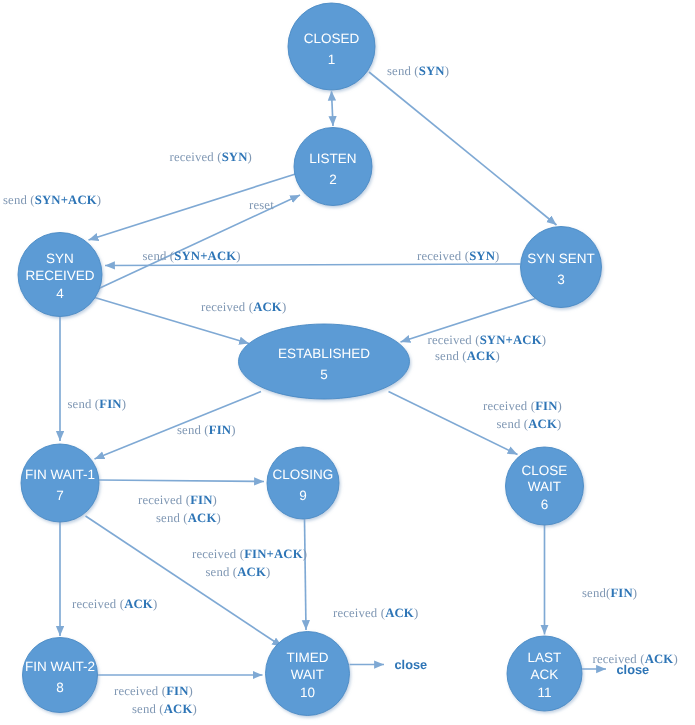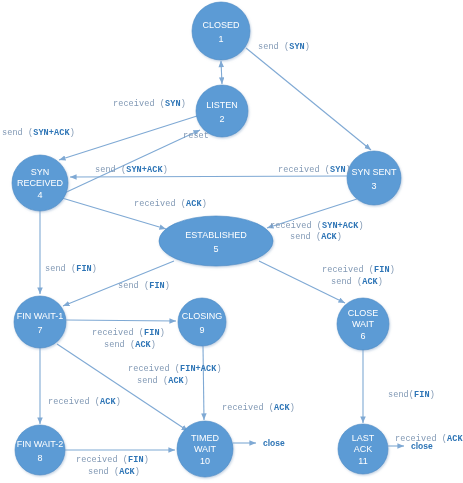--- a/index.html
+++ b/index.html
@@ -32,21 +32,21 @@
     stroke-width:0.6;
   }
   .edge{
     stroke:#7FA9D4;
     stroke-width:1.1;
     fill:none;
   }
   
   .elabel{
     position:absolute;
-    font-family:Liberation Mono, monospace;
+    font-family:Liberation Serif, serif;
     font-size:8.5px;
     color:#8098B4;
     white-space:nowrap;
     line-height:11px;
     letter-spacing:0.1px;
   }
   .elabel b{color:#2E75B6;font-weight:bold;}
   .closelbl{
     position:absolute;
     font-family:"Liberation Sans", sans-serif;
@@ -188,29 +188,29 @@
   </svg>
 
   <div>
 
     <div class="elabel" style="left:258px;top:42px">send (<b>SYN</b>)</div>
 
     <div class="elabel" style="left:113px;top:99px">received (<b>SYN</b>)</div>
 
     <div class="elabel" style="left:2px;top:128px">send (<b>SYN+ACK</b>)</div>
 
-    <div class="elabel" style="left:183px;top:131px">reset</div>
+    <div class="elabel" style="left:166px;top:131px">reset</div>
 
     <div class="elabel" style="left:95px;top:165px">send (<b>SYN+ACK</b>)</div>
 
     <div class="elabel" style="left:278px;top:165px">received (<b>SYN</b>)</div>
 
     <div class="elabel" style="left:134px;top:199px">received (<b>ACK</b>)</div>
 
-    <div class="elabel" style="left:270px;top:221px">received (<b>SYN+ACK</b>)</div>
+    <div class="elabel" style="left:285px;top:221px">received (<b>SYN+ACK</b>)</div>
 
     <div class="elabel" style="left:290px;top:232px">send (<b>ACK</b>)</div>
 
     <div class="elabel" style="left:45px;top:264px">send (<b>FIN</b>)</div>
 
     <div class="elabel" style="left:118px;top:281px">send (<b>FIN</b>)</div>
 
     <div class="elabel" style="left:322px;top:265px">received (<b>FIN</b>)</div>
 
     <div class="elabel" style="left:331px;top:277px">send (<b>ACK</b>)</div>

